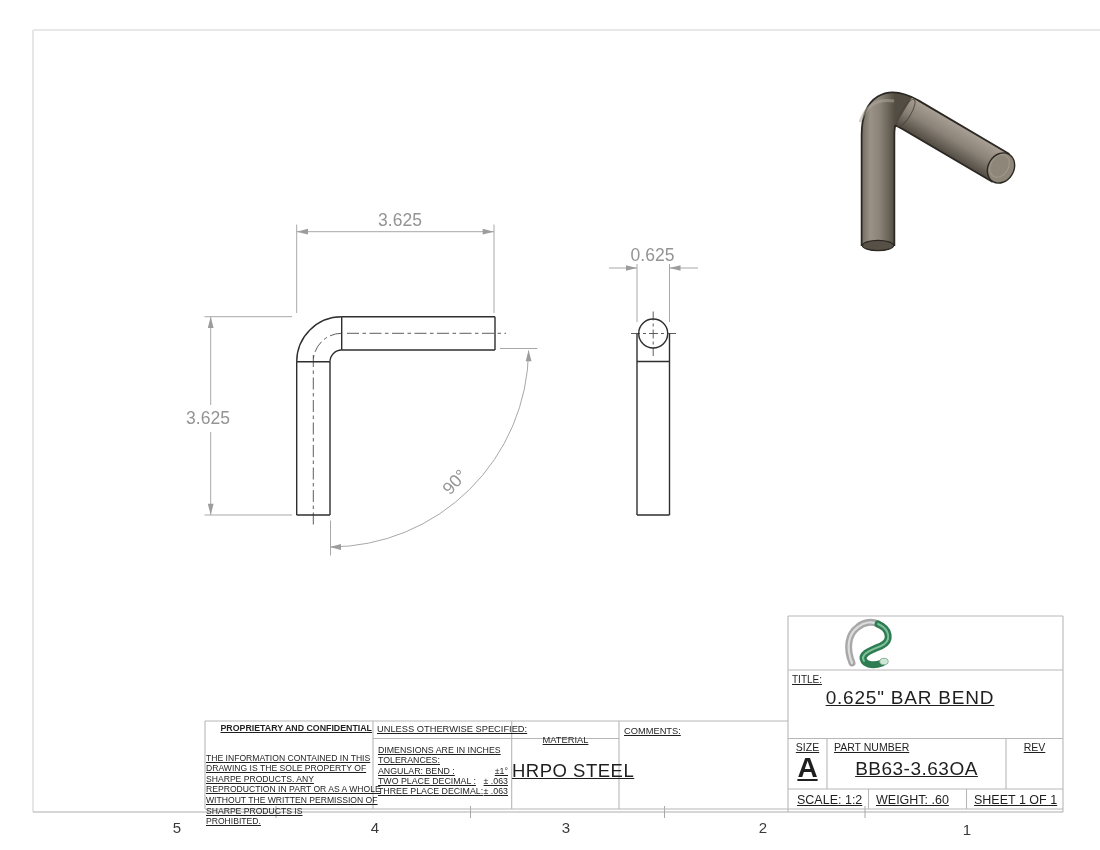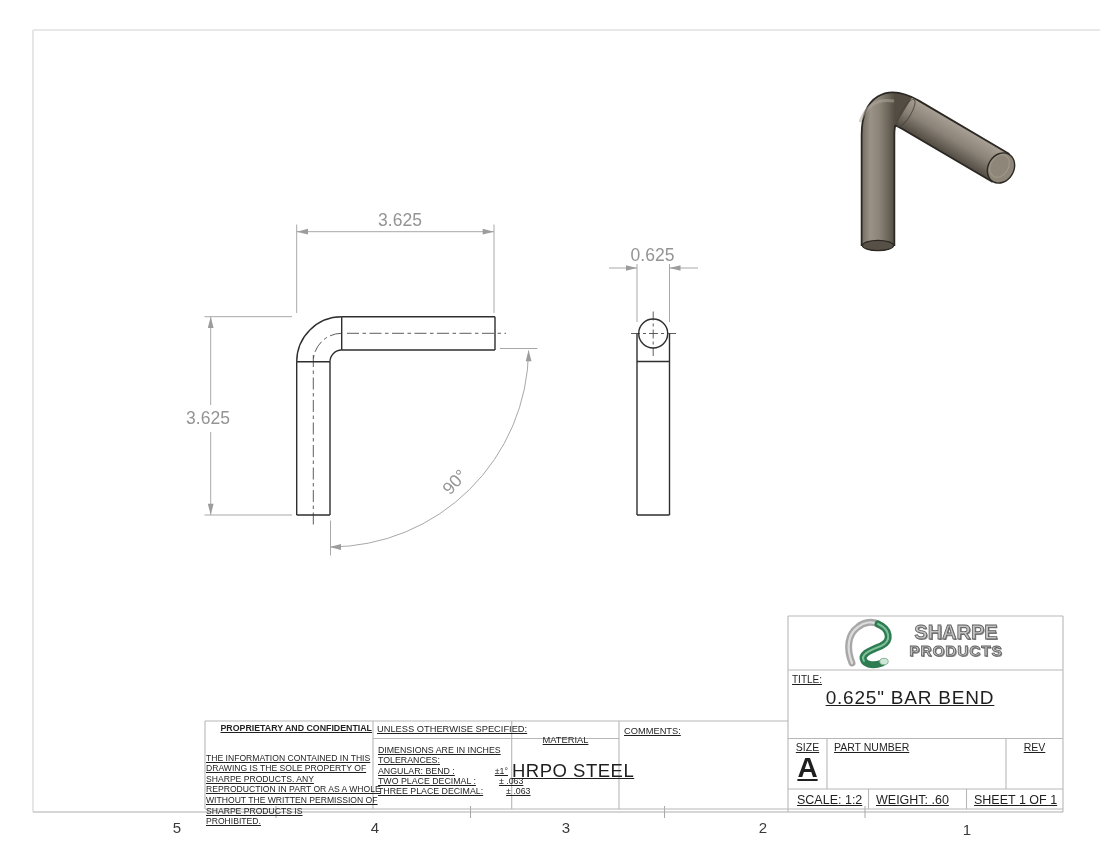--- a/index.html
+++ b/index.html
@@ -11,21 +11,21 @@
   svg text { font-family:"Liberation Sans", sans-serif; fill:#949494; }
   .txt { position:absolute; white-space:nowrap;text-decoration:underline; }
   .zone { position:absolute; font-size:15px; color:#3a3a3a; transform:translateX(-50%); }
 
   
   .prop-block { left:206px; top:723px; width:166px; font-size:8.6px; line-height:10.6px; }
   .prop-title { font-weight:bold; text-align:right; font-size:8.8px; margin-bottom:19px; }
   .prop-line  { white-space:nowrap; }
   .spec-header { left:377px; top:724px; width:134px; font-size:9.3px; text-align:center; }
   .spec-body { left:378px; top:745px; width:130px; font-size:8.8px; line-height:10.3px; }
-  .tol-row { display:flex; justify-content:space-between;gap:23px; }
+  .tol-row { display:flex; justify-content:space-between; }
   .mat-header { left:512px; top:725px; width:107px; font-size:9.3px; text-align:center;margin-top:10px; }
   .mat-value  { left:512px; top:760px; width:107px; font-size:18.5px; text-align:center; letter-spacing:0.5px; }
   .comments-header { left:624px; top:726px; font-size:9.3px; }
 
   
   .tb-title-label { left:792px; top:674px; font-size:10px; }
   .tb-title { left:790px; top:687px; width:240px; font-size:19px; text-align:center; letter-spacing:0.8px; }
   .tb-size-label { left:788px; top:741px; width:39px; font-size:10.5px; text-align:center; }
   .tb-size { left:788px; top:752px; width:39px; font-size:28px; font-weight:bold; text-align:center; }
   .tb-pn-label { left:834px; top:741px; font-size:10.5px; }
@@ -218,27 +218,24 @@
     <div class="tol-row">
       <span>THREE PLACE DECIMAL:</span>
       <span>± .063</span>
     </div>
   </div>
 
   <div class="txt mat-header">MATERIAL</div>
   <div class="txt mat-value">HRPO STEEL</div>
   <div class="txt comments-header">COMMENTS:</div>
 
-  <div class="logo-text">
-    <div class="logo-l1">SHARPE</div>
-    <div class="logo-l2">PRODUCTS</div>
-  </div>
   <div class="txt tb-title-label">TITLE:</div>
   <div class="txt tb-title">0.625" BAR BEND</div>
   <div class="txt tb-size-label">SIZE</div>
   <div class="txt tb-size">A</div>
   <div class="txt tb-pn-label">PART NUMBER</div>
+  <div class="txt tb-pn">BB63-3.63OA</div>
   <div class="txt tb-rev-label">REV</div>
   <div class="txt tb-scale">SCALE: 1:2</div>
   <div class="txt tb-weight">WEIGHT: .60</div>
   <div class="txt tb-sheet">SHEET 1 OF 1</div>
 
 </div>
 
 </body></html>

